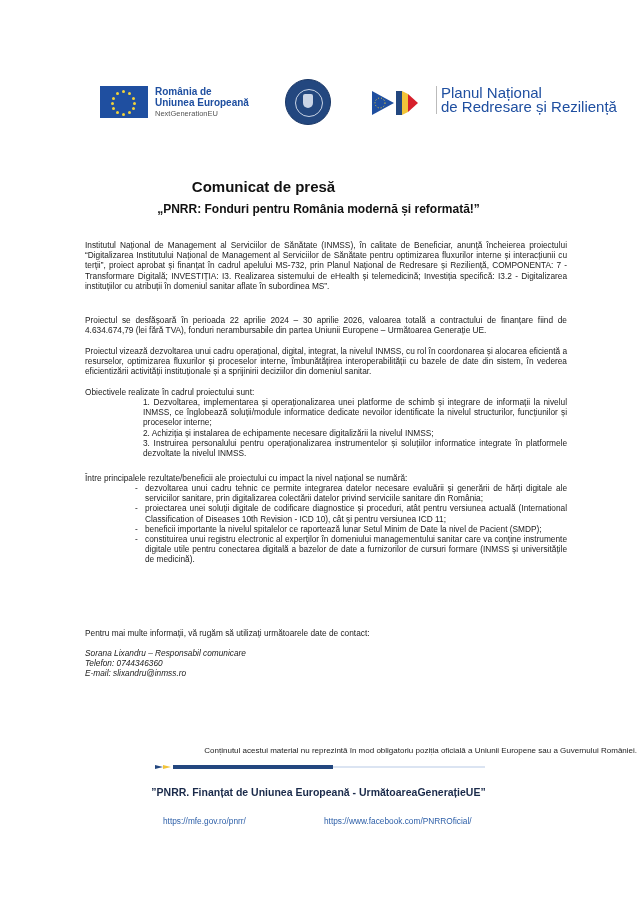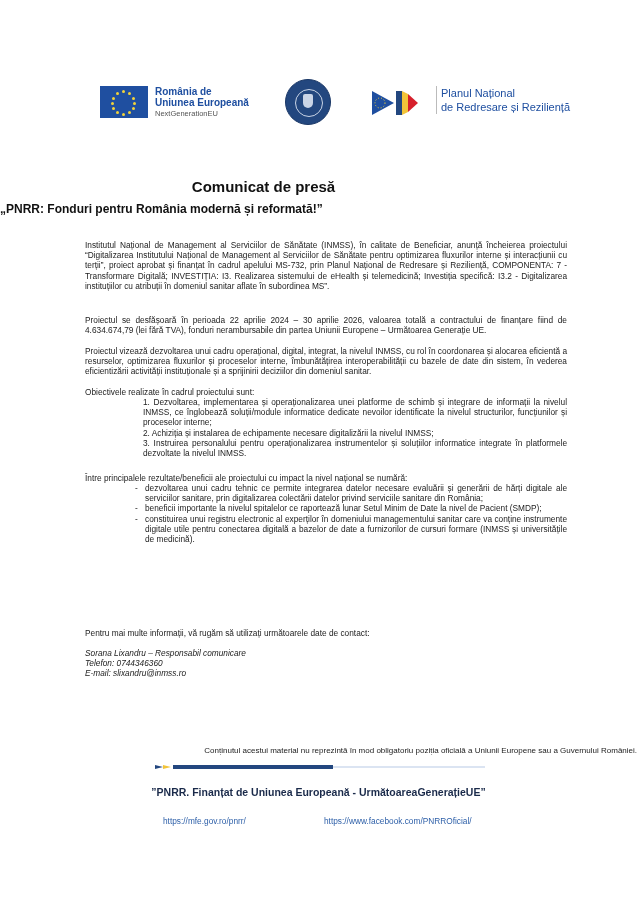--- a/index.html
+++ b/index.html
@@ -8,24 +8,24 @@
   
   .eu-flag { left:100px; top:86px; width:48px; height:32px; background:#1f4fa0; }
   .eu-flag span { position:absolute; width:3px; height:3px; background:#f2d33a; border-radius:50%; }
   .eu-text { left:155px; top:86px; font-size:9px; line-height:11px; }
   .eu-text .b { color:#1f4fa0; font-weight:bold; font-size:10px; }
   .eu-text .s { color:#555; font-size:7.5px; }
   .gov-seal { left:285px; top:79px; width:44px; height:44px; border-radius:50%; background:#23477f; border:1px solid #1a3766; }
   .gov-seal .inner { position:absolute; left:9px; top:9px; width:26px; height:26px; border-radius:50%; border:1px solid #c9d4e6; }
   .gov-seal .crest { position:absolute; left:17px; top:14px; width:10px; height:14px; background:#c9d4e6; border-radius:2px 2px 5px 5px; }
   .pnrr-logo { left:372px; top:88px; width:56px; height:30px; }
-  .pnrr-text { left:436px; top:86px; font-size:11px; line-height:14px; color:#1f4fa0; border-left:1px solid #bbb; padding-left:4px; }
+  .pnrr-text { left:436px; top:86px; font-size:15px; line-height:14px; color:#1f4fa0; border-left:1px solid #bbb; padding-left:4px; }
   
   .title { left:0; width:527px; top:178px; text-align:center; font-weight:bold; font-size:15px; color:#111; }
-  .subtitle { left:0; width:637px; top:202px; text-align:left; font-weight:bold; font-size:12px; color:#111; }
+  .subtitle { left:0; width:637px; top:202px; text-align:center; font-weight:bold; font-size:12px; color:#111; }
   
   .para { left:85px; width:482px; font-size:8.3px; line-height:10.2px; text-align:justify; color:#222; }
   .list { left:143px; width:424px; font-size:8.3px; line-height:10.2px; text-align:justify; color:#222; }
   .bullets { left:135px; width:432px; font-size:8.3px; line-height:10.2px; color:#222; margin:0; padding:0; list-style:none; }
   .bullets li { position:relative; padding-left:10px; text-align:justify; }
   .bullets li::before { content:"-"; position:absolute; left:0; }
   .contact { left:85px; font-size:8.3px; line-height:10.2px; font-style:italic; color:#222; }
   
   .disclaimer { left:0; width:637px; top:746px; text-align:right; font-size:8px; color:#222; }
   .footer-bar { left:155px; top:765px; width:330px; height:4px; }
@@ -84,20 +84,21 @@
 <div class="abs para" style="top:346px">Proiectul vizează dezvoltarea unui cadru operațional, digital, integrat, la nivelul INMSS, cu rol în coordonarea și alocarea eficientă a resurselor, optimizarea fluxurilor și proceselor interne, îmbunătățirea interoperabilității cu bazele de date din sistem, în vederea eficientizării activității instituționale și a sprijinirii deciziilor din domeniul sanitar.</div>
 
 <div class="abs para" style="top:387px">Obiectivele realizate în cadrul proiectului sunt:</div>
 <div class="abs list" style="top:397px">1. Dezvoltarea, implementarea și operaționalizarea unei platforme de schimb și integrare de informații la nivelul INMSS, ce înglobează soluții/module informatice dedicate nevoilor identificate la nivelul structurilor, funcțiunilor și proceselor interne;</div>
 <div class="abs list" style="top:428px">2. Achiziția și instalarea de echipamente necesare digitalizării la nivelul INMSS;</div>
 <div class="abs list" style="top:438px">3. Instruirea personalului pentru operaționalizarea instrumentelor și soluțiilor informatice integrate în platformele dezvoltate la nivelul INMSS.</div>
 
 <div class="abs para" style="top:473px">Între principalele rezultate/beneficii ale proiectului cu impact la nivel național se numără:</div>
 <ul class="abs bullets" style="top:483px">
   <li>dezvoltarea unui cadru tehnic ce permite integrarea datelor necesare evaluării și generării de hărți digitale ale serviciilor sanitare, prin digitalizarea colectării datelor privind serviciile sanitare din România;</li>
+  <li>proiectarea unei soluții digitale de codificare diagnostice și proceduri, atât pentru versiunea actuală (International Classification of Diseases 10th Revision - ICD 10), cât și pentru versiunea ICD 11;</li>
   <li>beneficii importante la nivelul spitalelor ce raportează lunar Setul Minim de Date la nivel de Pacient (SMDP);</li>
   <li>constituirea unui registru electronic al experților în domeniului managementului sanitar care va conține instrumente digitale utile pentru conectarea digitală a bazelor de date a furnizorilor de cursuri formare (INMSS și universitățile de medicină).</li>
 </ul>
 
 <div class="abs para" style="top:628px">Pentru mai multe informații, vă rugăm să utilizați următoarele date de contact:</div>
 <div class="abs contact" style="top:648px">Sorana Lixandru – Responsabil comunicare</div>
 <div class="abs contact" style="top:658px">Telefon: 0744346360</div>
 <a class="abs contact" style="top:668px;color:#222;text-decoration:none">E-mail: slixandru@inmss.ro</a>
 
 <div class="abs disclaimer">Conținutul acestui material nu reprezintă în mod obligatoriu poziția oficială a Uniunii Europene sau a Guvernului României.</div>

